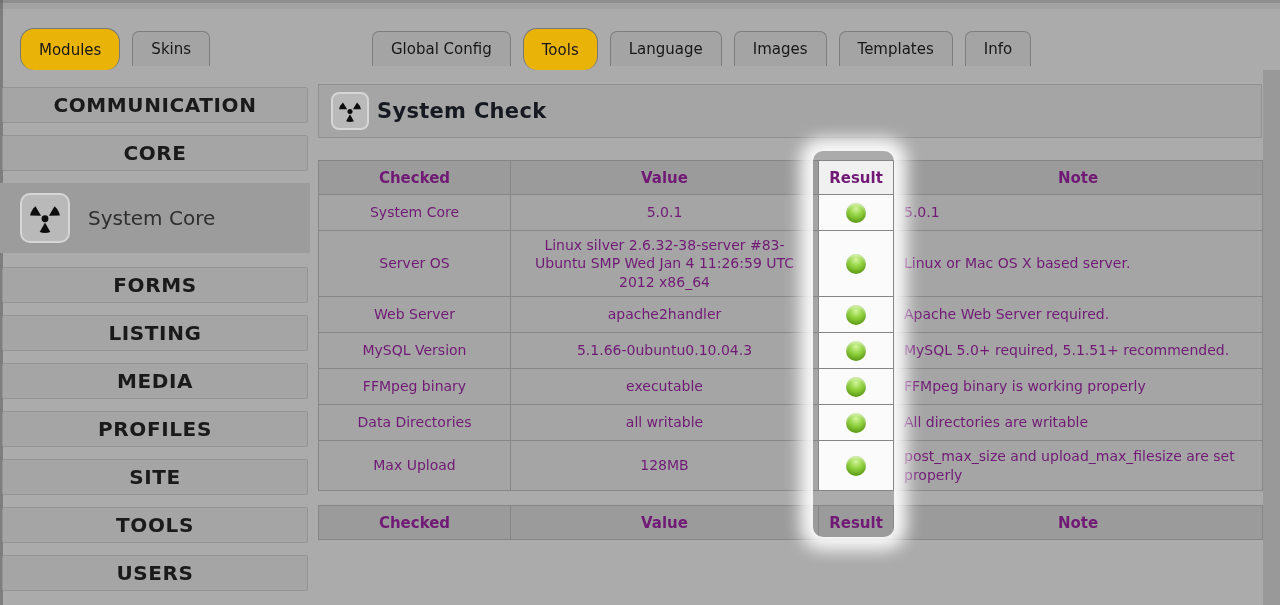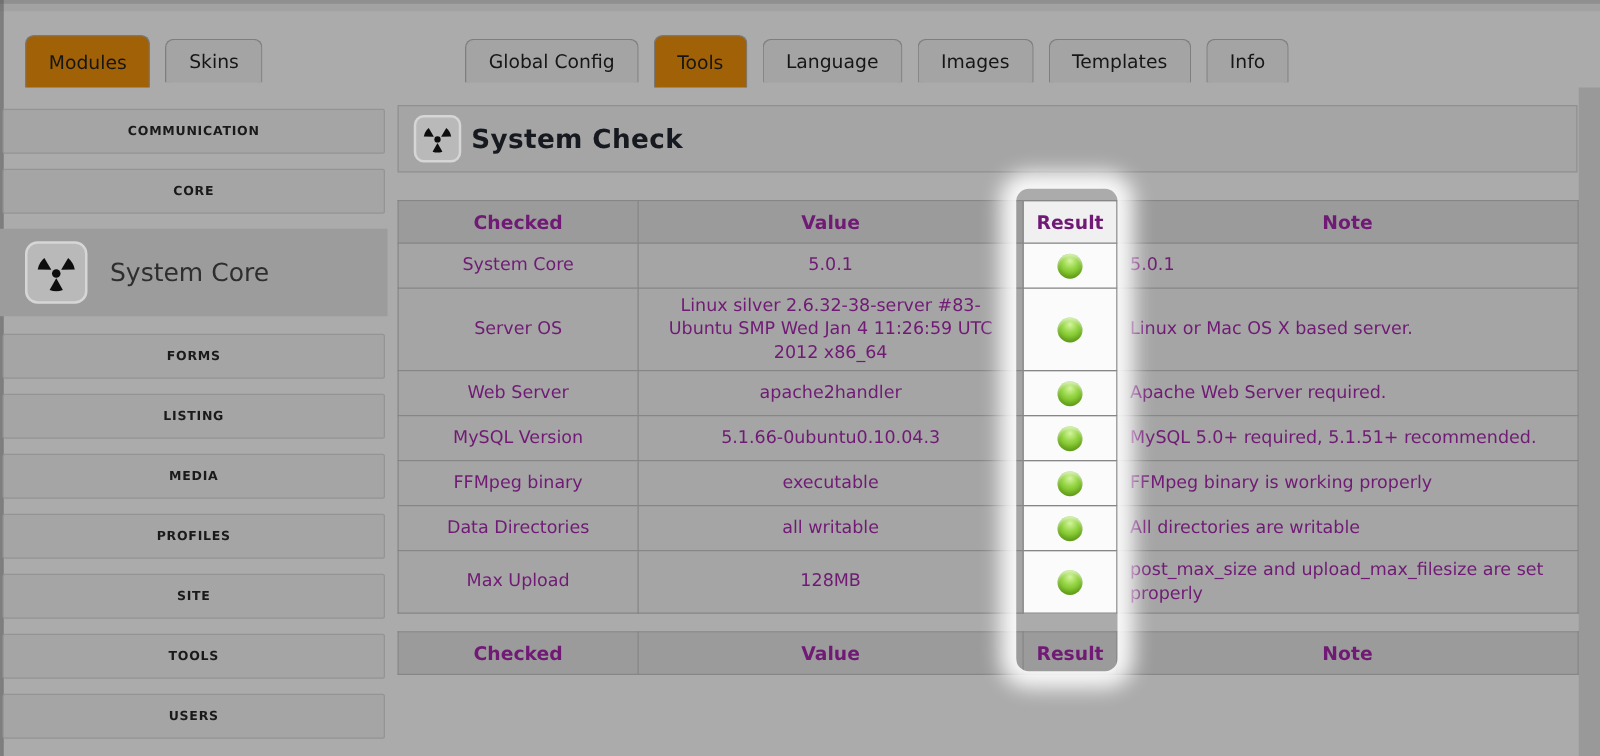--- a/index.html
+++ b/index.html
@@ -17,28 +17,28 @@
   .tab-group { position:absolute; top:0; display:flex; align-items:flex-start; }
   .tab-group.g1 { left:20px; }
   .tab-group.g2 { left:340px;padding-left:32px; }
   .tab {
     height:35px; margin-top:3px; margin-right:12px; padding:0 18px;
     display:flex; align-items:center; justify-content:center;
     background:#a4a4a4; border:1px solid #7e7e7e; border-bottom:none;
     border-radius:7px 7px 0 0; font-size:15px; color:#161616; cursor:pointer;
     white-space:nowrap;
   }
-  .tab.active { height:42px; margin-top:0; background:#a16207; border-color:#787878; z-index:2; }
+  .tab.active { height:42px; margin-top:0; background:#eab308; border-color:#787878; z-index:2;border-radius:14px; }
 
   
   .sidebar { position:absolute; top:87px; left:0; width:310px; }
   .side-btn {
     margin:0 2px 12px 2px; height:36px; display:flex; align-items:center; justify-content:center;
     background:#a5a5a5; border:1px solid #949494; border-radius:2px;
-    font-size:10px; font-weight:bold; letter-spacing:.6px; color:#1a1a1a; cursor:pointer;
+    font-size:20px; font-weight:bold; letter-spacing:.6px; color:#1a1a1a; cursor:pointer;
   }
   .side-selected {
     margin:0 0 14px 0; height:70px; width:310px; background:#9c9c9c;
     display:flex; align-items:center; gap:18px; padding-left:20px; cursor:pointer;
   }
   .icon-tile {
     display:flex; align-items:center; justify-content:center;
     background:#b9b9b9; border:2px solid #d6d6d6; border-radius:10px;
   }
   .icon-tile.big { width:50px; height:50px; }

